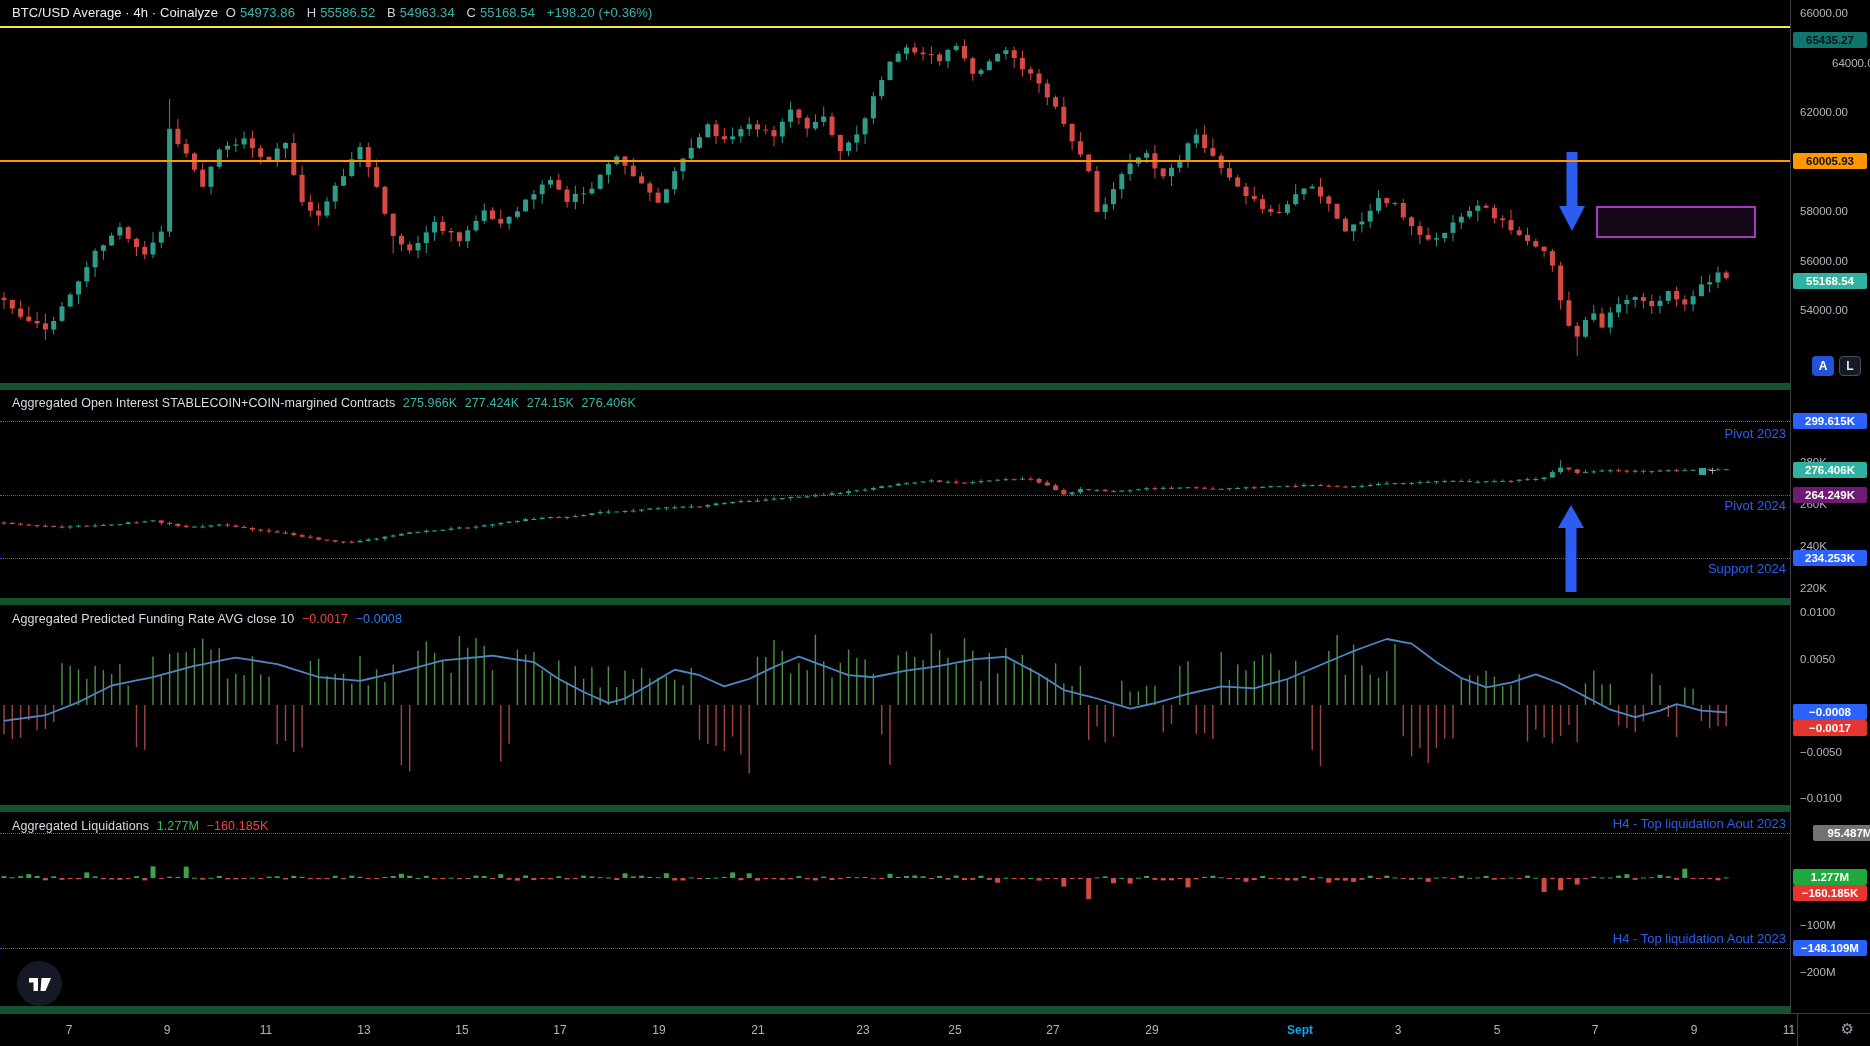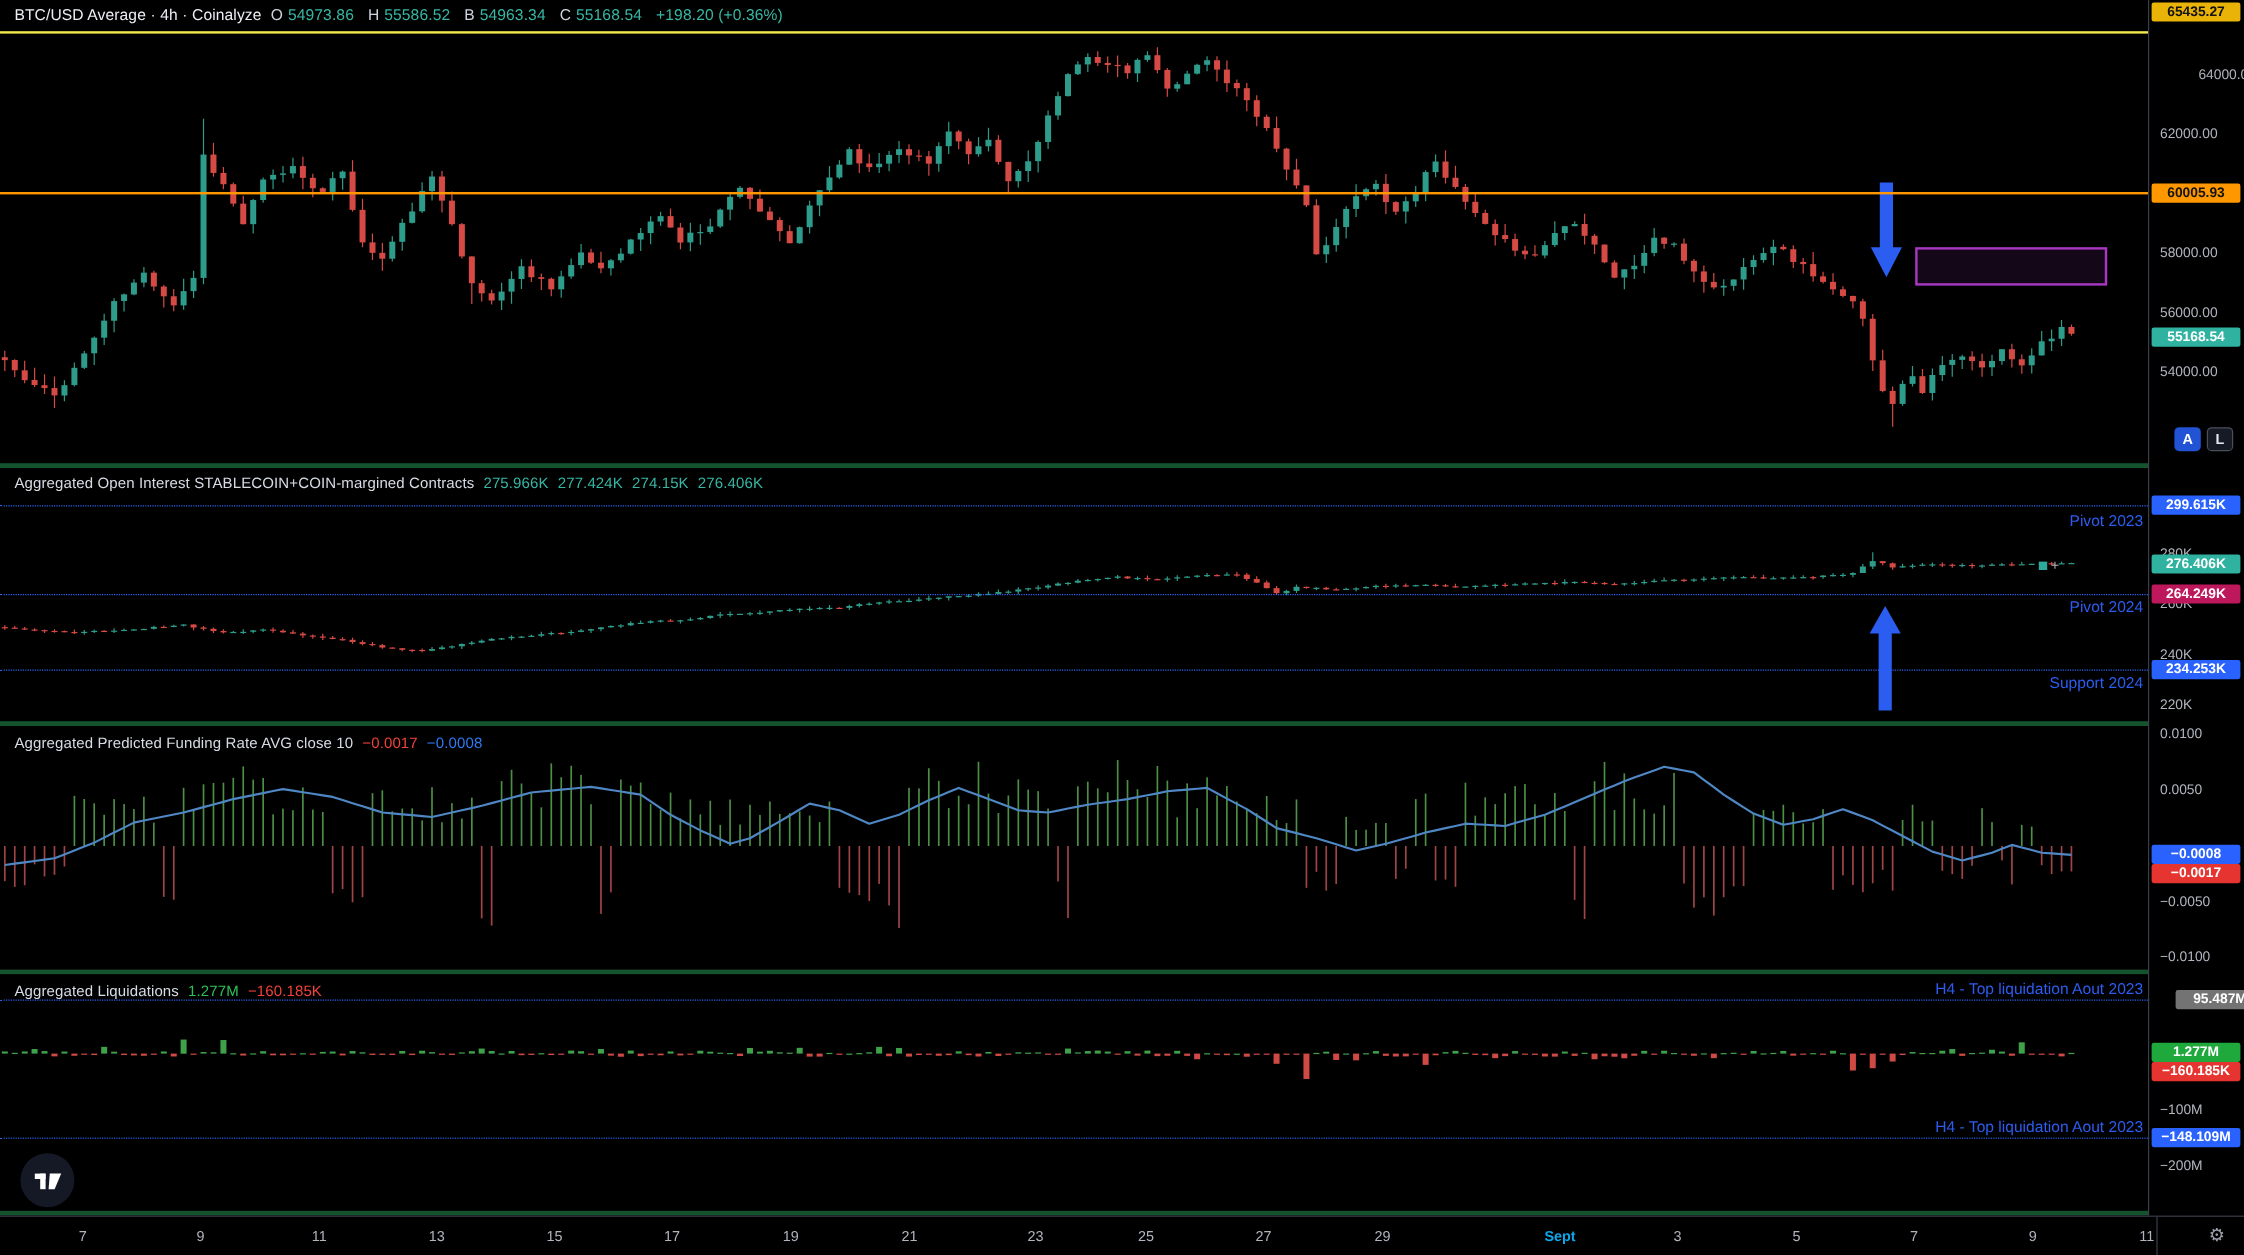--- a/index.html
+++ b/index.html
@@ -1,18 +1,18 @@
 <!DOCTYPE html>
 <html><head>
 <meta charset="utf-8">
 <style>
   html,body{margin:0;padding:0;background:#000;}
   #app{position:relative;width:1870px;height:1046px;background:#000;overflow:hidden;
        font-family:"Liberation Sans",sans-serif;-webkit-font-smoothing:antialiased;}
-  .pane{position:absolute;left:0;width:1790px;border-bottom:4px solid #14532d;box-sizing:border-box;background:#000;}
+  .pane{position:absolute;left:0;width:1790px;border-bottom:7px solid #14532d;box-sizing:border-box;background:#000;}
   svg.layer{position:absolute;left:0;top:0;display:block;}
   .pane-title{position:absolute;left:12px;z-index:10;font-size:13px;color:#d7dbe4;white-space:nowrap;letter-spacing:.1px;}
   .pane-title span{margin-right:4px;}
   .lbl{color:#cfd3dd;}
   .teal{color:#37b6a4;} .redv{color:#f1423b;} .bluev{color:#2f7bf6;} .greenv{color:#2cc057;}
   .hline{position:absolute;left:0;width:1790px;z-index:3;}
   .hline.solid{height:2px;}
   .hline.dotted{height:0;border-top:1px dotted #2e62f4;}
   .line-label{position:absolute;z-index:4;font-size:13px;color:#2d5cf0;white-space:nowrap;}
   #axis-col{position:absolute;left:1790px;top:0;width:80px;height:1013px;border-left:1px solid #3a3e4a;background:#000;z-index:6;}
@@ -1341,30 +1341,30 @@
     </div>
   </div>
 
   <div id="axis-col">
       <div class="tick" style="top: 13px;">66000.00</div>
       <div class="tick" style="top: 62.5px; margin-left: 32px;">64000.00</div>
       <div class="tick" style="top: 112px;">62000.00</div>
       <div class="tick" style="top: 211px;">58000.00</div>
       <div class="tick" style="top: 260.5px;">56000.00</div>
       <div class="tick" style="top: 310px;">54000.00</div>
-      <div class="badge" style="top: 10px; background: #eab308; color: rgb(19, 19, 19);">65435.27</div>
+      <div class="badge" style="top: 40px; background: #0f766e; color: rgb(19, 19, 19);">65435.27</div>
       <div class="badge" style="top: 161.353px; background: rgb(255, 152, 0); color: rgb(19, 19, 19);">60005.93</div>
       <div class="badge" style="top: 281.079px; background: rgb(47, 178, 160); color: rgb(255, 255, 255);">55168.54</div>
       <div class="tick" style="top: 462px;">280K</div>
       <div class="tick" style="top: 504px;">260K</div>
       <div class="tick" style="top: 546px;">240K</div>
       <div class="tick" style="top: 588px;">220K</div>
       <div class="badge" style="top: 420.808px; background: rgb(41, 98, 255); color: rgb(255, 255, 255);">299.615K</div>
       <div class="badge" style="top: 469.547px; background: rgb(47, 178, 160); color: rgb(255, 255, 255);">276.406K</div>
-      <div class="badge" style="top: 495.077px; background: #be185d; color: rgb(255, 255, 255);">264.249K</div>
+      <div class="badge" style="top: 495.077px; background: #701a75; color: rgb(255, 255, 255);">264.249K</div>
       <div class="badge" style="top: 558.069px; background: rgb(41, 98, 255); color: rgb(255, 255, 255);">234.253K</div>
       <div class="tick" style="top: 612px;">0.0100</div>
       <div class="tick" style="top: 658.5px;">0.0050</div>
       <div class="tick" style="top: 751.5px;">−0.0050</div>
       <div class="tick" style="top: 798px;">−0.0100</div>
       <div class="badge" style="top: 712px; background: rgb(41, 98, 255); color: rgb(255, 255, 255);">−0.0008</div>
       <div class="badge" style="top: 728px; background: rgb(230, 52, 48); color: rgb(255, 255, 255);">−0.0017</div>
       <div class="tick" style="top: 925px;">−100M</div>
       <div class="tick" style="top: 972px;">−200M</div>
       <div class="badge" style="top: 833.121px; background: #737373; color: rgb(255, 255, 255); margin-left: 20px;">95.487M</div>

